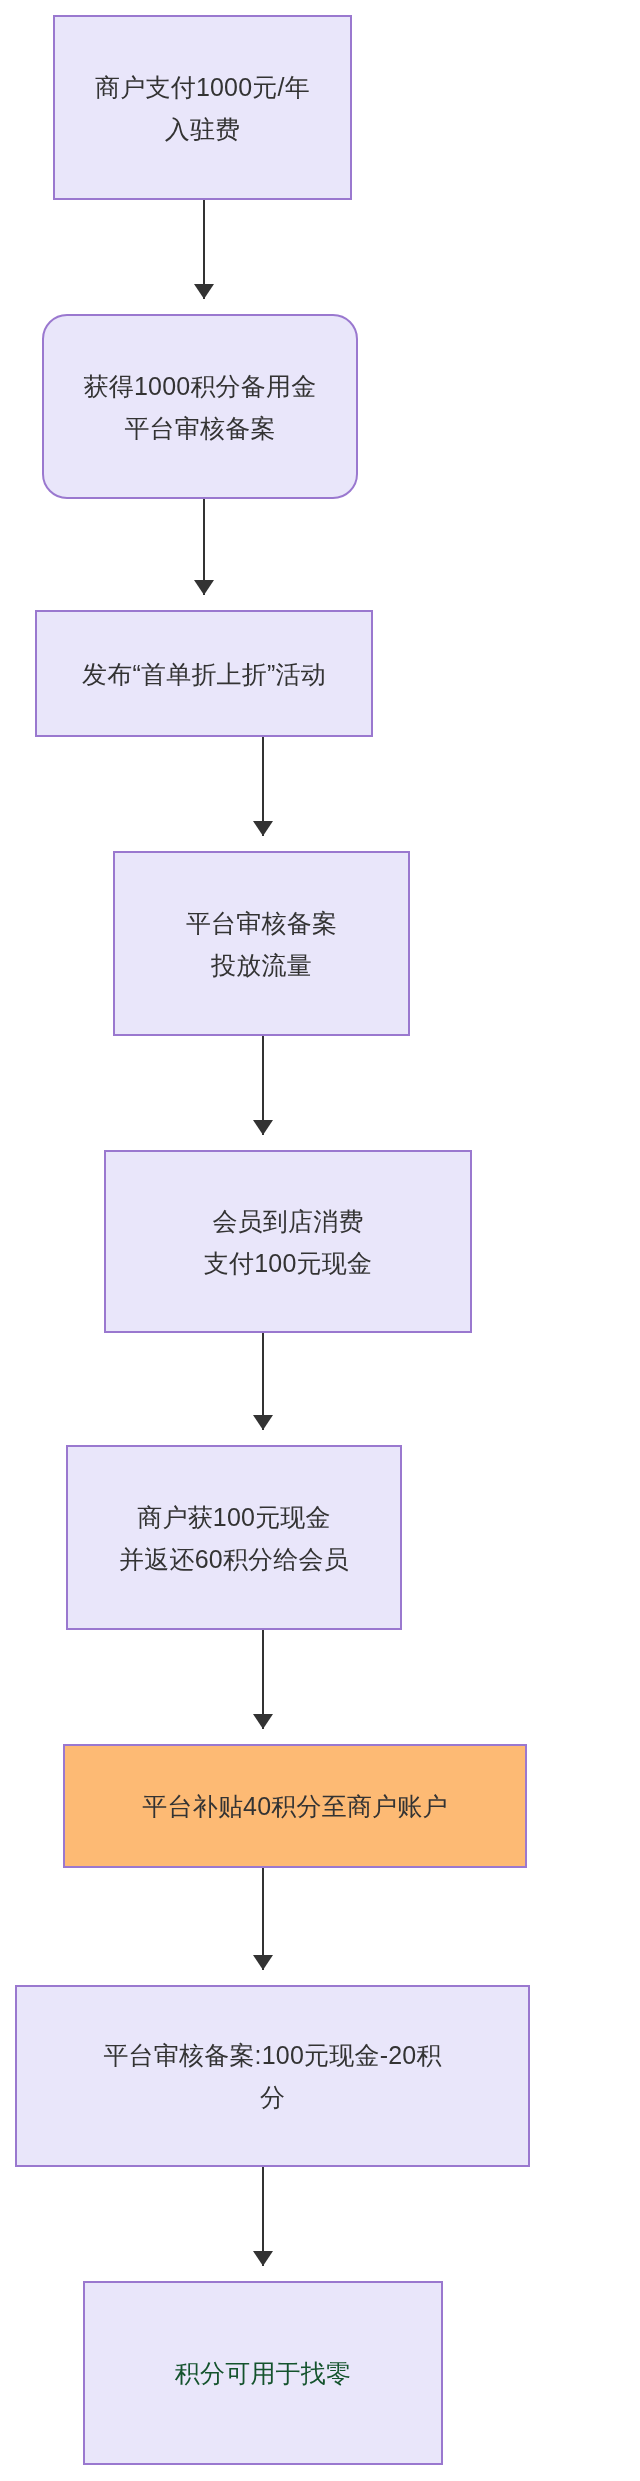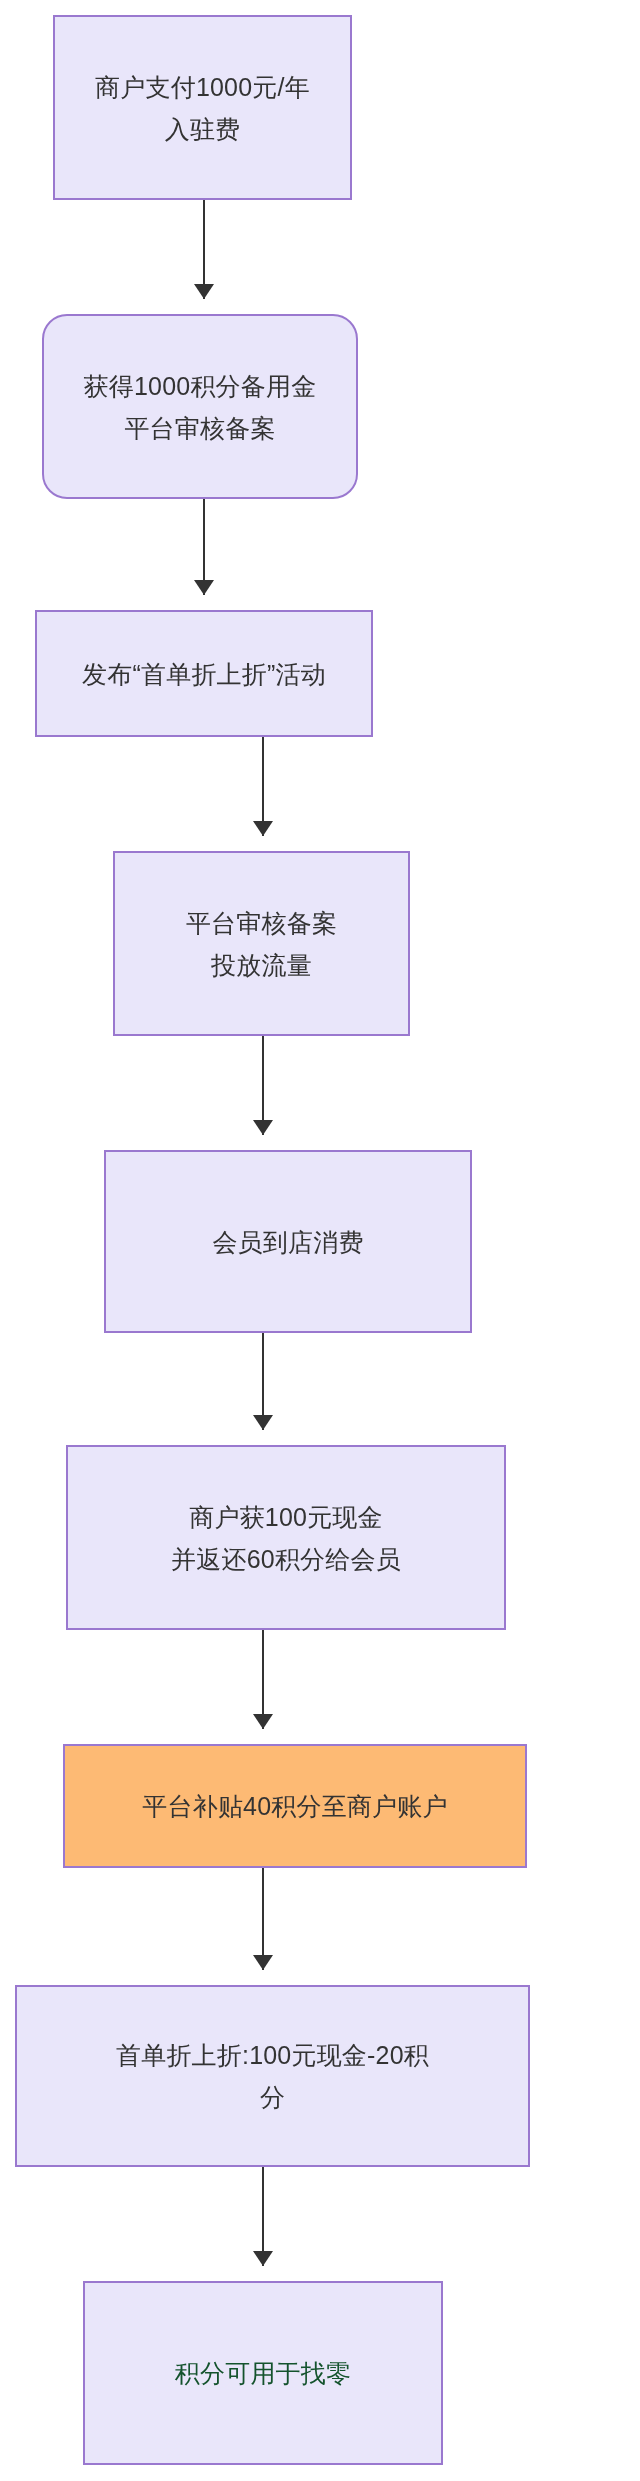--- a/index.html
+++ b/index.html
@@ -82,28 +82,29 @@
     </div>
     <div class="node" style="left: 113px; top: 851px; width: 297px; height: 185px; background: rgb(233, 230, 250); border-color: rgb(154, 120, 207); color: rgb(51, 51, 51);">
       <span class="line">平台审核备案</span>
       <span class="line">投放流量</span>
     </div>
     <div class="node" style="left: 35px; top: 610px; width: 338px; height: 127px; background: rgb(233, 230, 250); border-color: rgb(154, 120, 207); color: rgb(51, 51, 51);">
       <span class="line">发布“首单折上折”活动</span>
     </div>
     <div class="node" style="left: 104px; top: 1150px; width: 368px; height: 183px; background: rgb(233, 230, 250); border-color: rgb(154, 120, 207); color: rgb(51, 51, 51);">
       <span class="line">会员到店消费</span>
+      <span class="line">支付100元现金</span>
     </div>
-    <div class="node" style="left: 66px; top: 1445px; width: 440px; height: 185px; background: rgb(233, 230, 250); border-color: rgb(154, 120, 207); color: rgb(51, 51, 51);">
+    <div class="node" style="left: 66px; top: 1445px; width: 336px; height: 185px; background: rgb(233, 230, 250); border-color: rgb(154, 120, 207); color: rgb(51, 51, 51);">
       <span class="line">商户获100元现金</span>
       <span class="line">并返还60积分给会员</span>
     </div>
     <div class="node" style="left: 23px; top: 1744px; width: 464px; height: 124px; background: #fdba74; border-color: rgb(154, 120, 207); color: rgb(51, 51, 51); margin-left: 40px;">
       <span class="line">平台补贴40积分至商户账户</span>
     </div>
     <div class="node" style="left: 15px; top: 1985px; width: 515px; height: 182px; background: rgb(233, 230, 250); border-color: rgb(154, 120, 207); color: rgb(51, 51, 51);">
-      <span class="line">首单折上折:100元现金-20积</span>
+      <span class="line">平台审核备案:100元现金-20积</span>
       <span class="line">分</span>
     </div>
     <div class="node" style="left: 83px; top: 2281px; width: 360px; height: 184px; background: rgb(233, 230, 250); border-color: rgb(154, 120, 207); color: #14532d;">
       <span class="line">积分可用于找零</span>
     </div>
   </div>
 
 </body></html>

